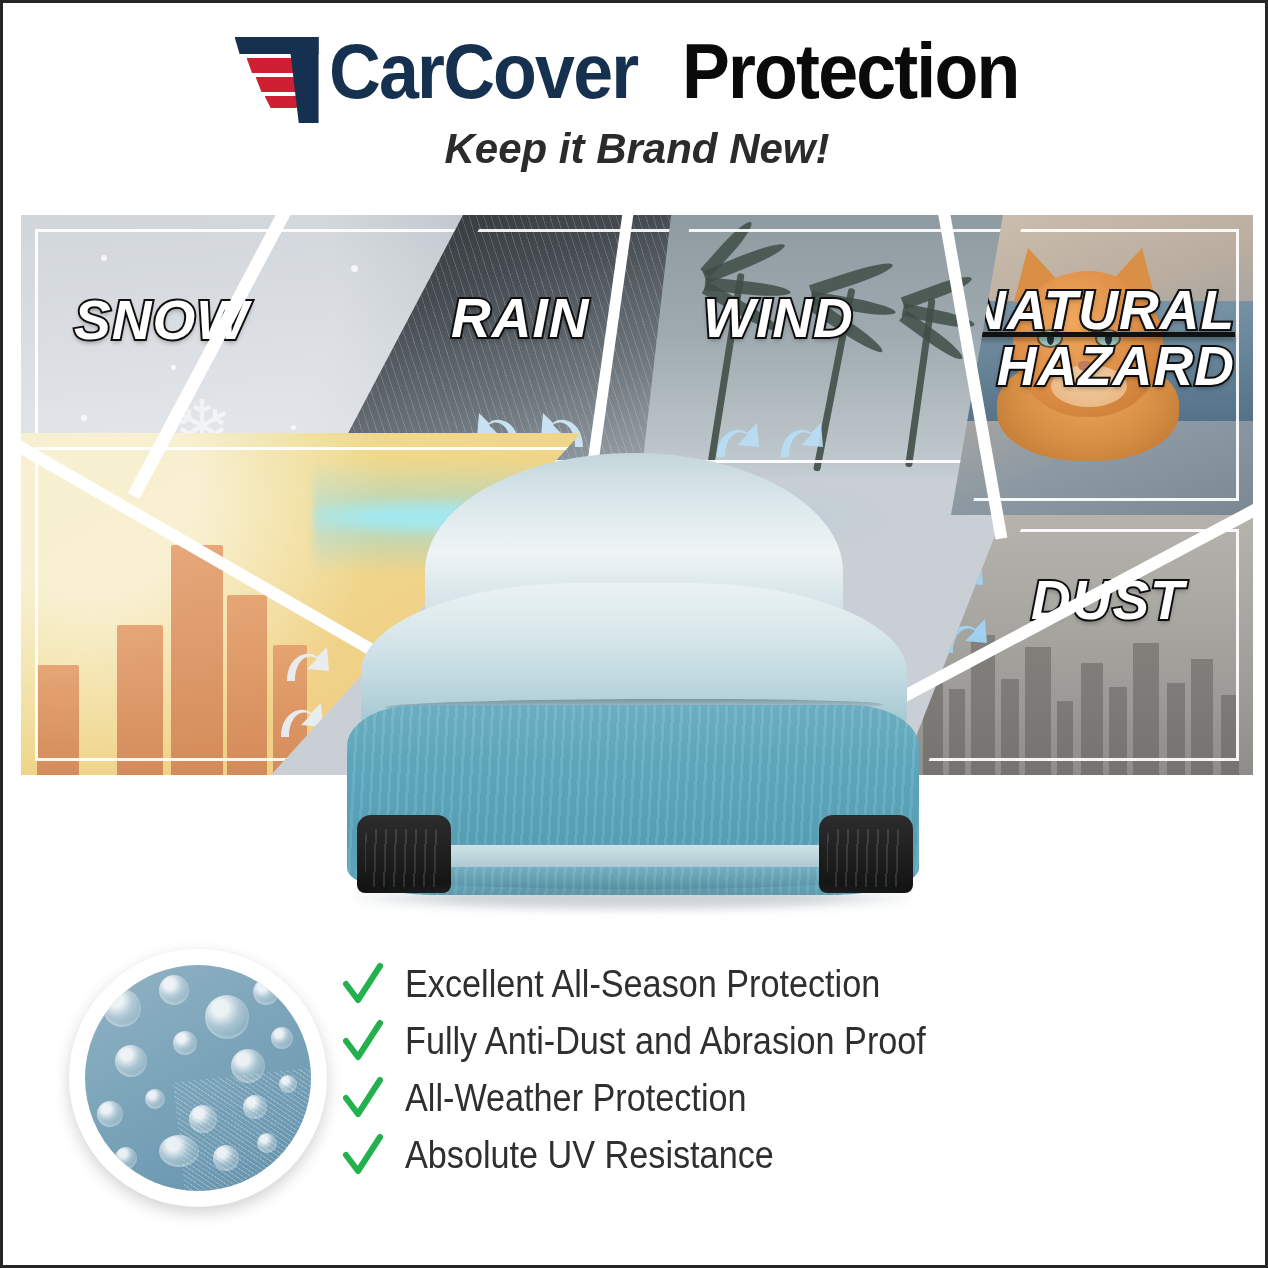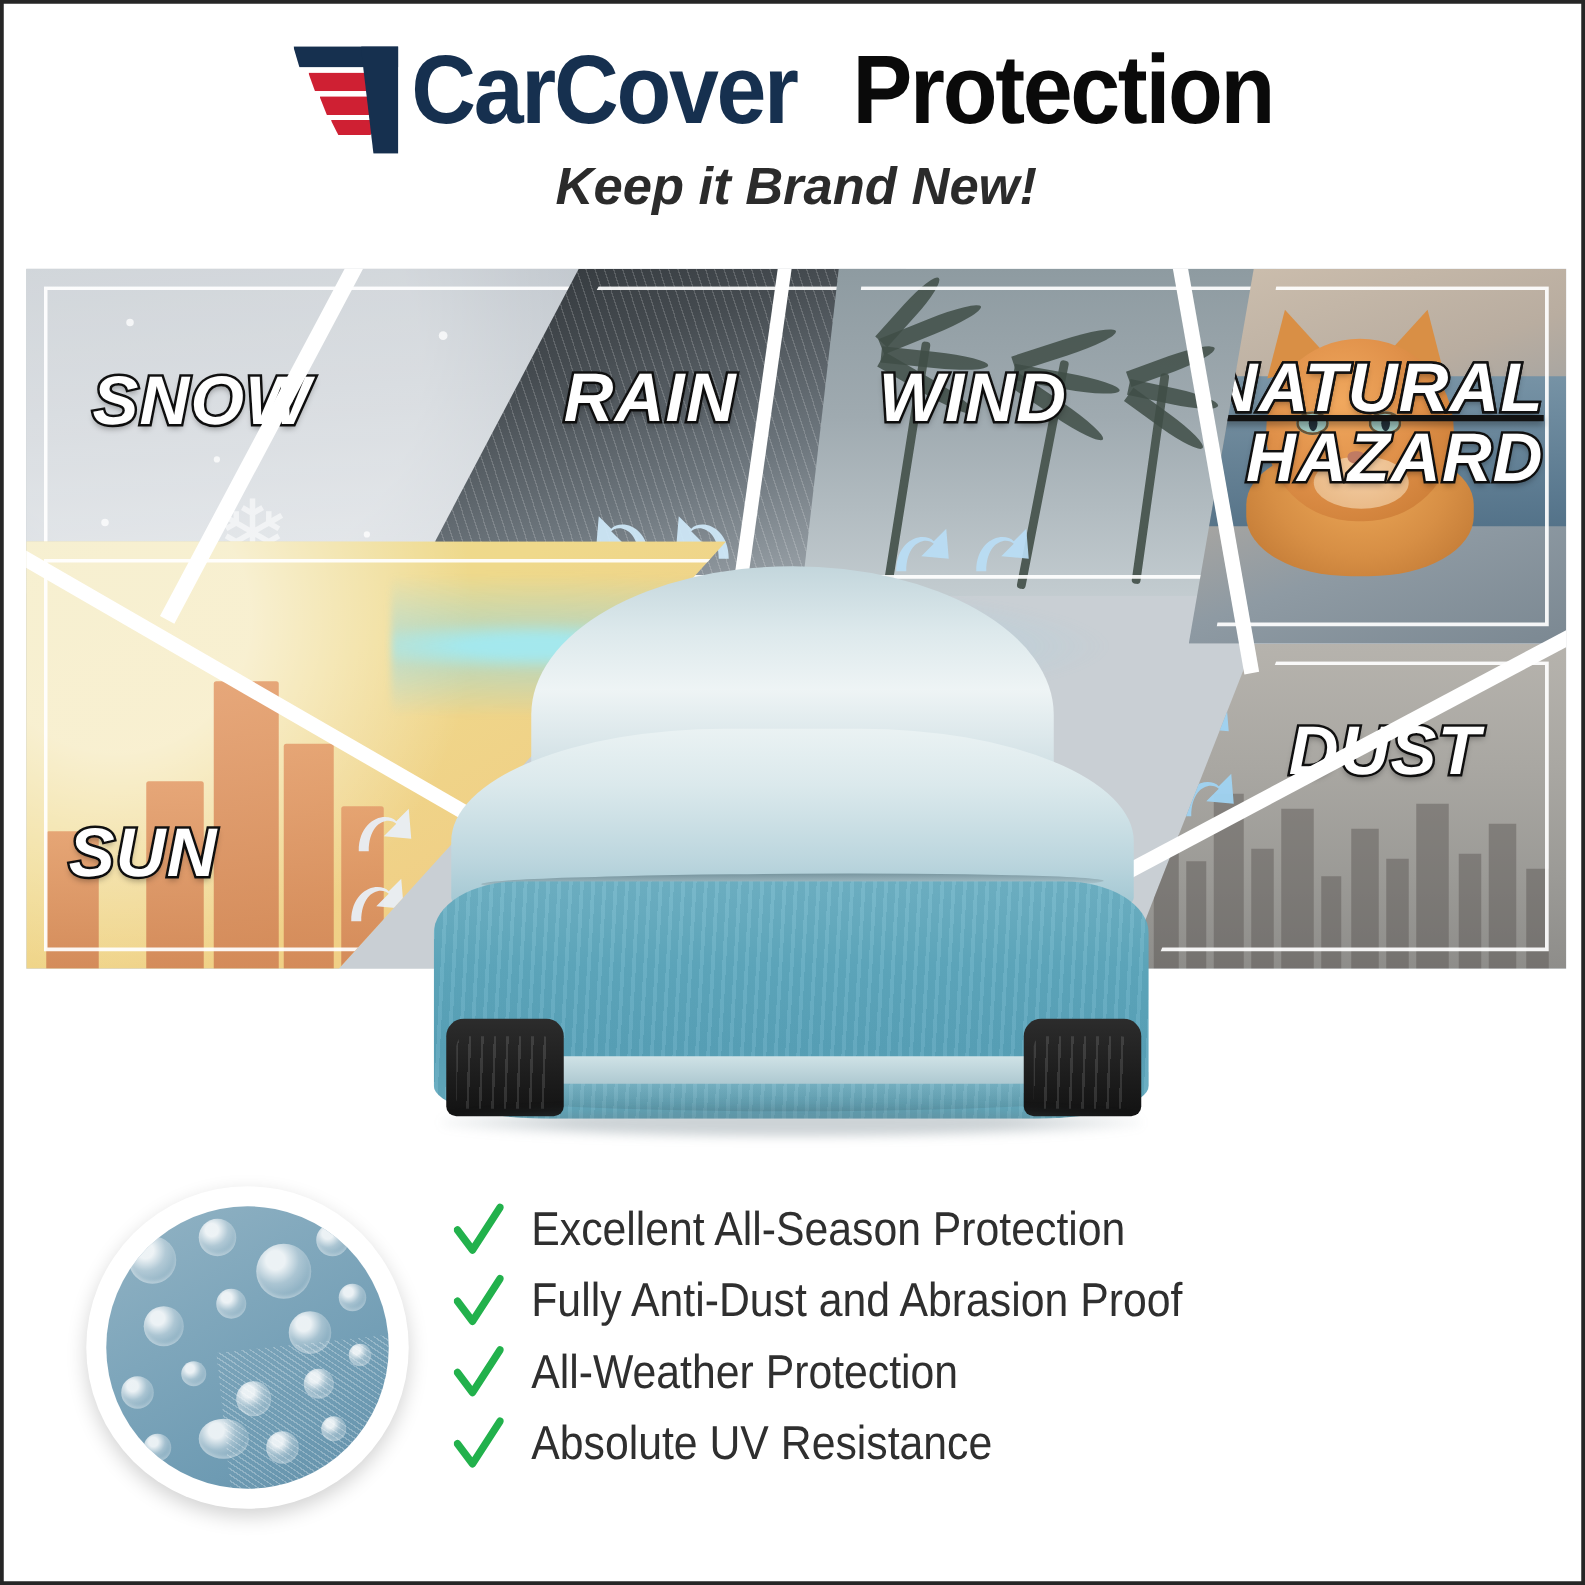--- a/index.html
+++ b/index.html
@@ -258,21 +258,21 @@
   #mesh{
     position:absolute;left:42%;top:48%;width:76%;height:62%;
     background:repeating-linear-gradient(40deg, rgba(255,255,255,.26) 0 1px, transparent 1px 4px);
     transform:rotate(-6deg);
   }
   .drop{position:absolute;border-radius:50%;
     background:radial-gradient(circle at 35% 30%, rgba(255,255,255,.85) 0 18%, rgba(255,255,255,.35) 45%, rgba(255,255,255,.10) 75%);
     box-shadow:inset 0 -2px 3px rgba(255,255,255,.35);}
 
   #features{
-    position:absolute;left:360px;top:952px;width:820px;
+    position:absolute;left:340px;top:952px;width:820px;
     z-index:4;
     text-align:right;
   }
   .feat{
     display:flex;align-items:center;gap:22px;height:57px;
   }
   .chk{
     width:40px;height:44px;flex:0 0 auto;position:relative;
   }
   .feat-text{
@@ -379,21 +379,20 @@
       <div class="plabel" style="right:18px;top:124px;text-align:right;">HAZARD</div>
     </div>
 
     <div class="panel" id="p-sun">
       <div class="bld" style="left:150px;width:52px;height:230px;"></div>
       <div class="bld" style="left:206px;width:40px;height:180px;"></div>
       <div class="bld" style="left:96px;width:46px;height:150px;"></div>
       <div class="bld" style="left:16px;width:42px;height:110px;"></div>
       <div class="bld" style="left:252px;width:34px;height:130px;"></div>
       <div class="inner-frame"></div>
-      <div class="plabel" style="left:34px;top:222px;">SUN</div>
       <svg class="arrow" style="left:256px;top:202px;" viewBox="0 0 54 52">
         <path d="M10 46 C10 20, 32 14, 40 22 L50 12 L52 36 L30 34 L40 24 C34 18, 18 22, 18 46 Z" fill="#e8eef6" opacity="0.95"></path>
       </svg>
       <svg class="arrow" style="left:250px;top:258px;" viewBox="0 0 54 52">
         <path d="M10 46 C10 20, 32 14, 40 22 L50 12 L52 36 L30 34 L40 24 C34 18, 18 22, 18 46 Z" fill="#e8eef6" opacity="0.95"></path>
       </svg>
     </div>
 
     <div class="panel" id="p-dust">
       <div class="dbld" style="left:22px;width:20px;height:120px;"></div>

